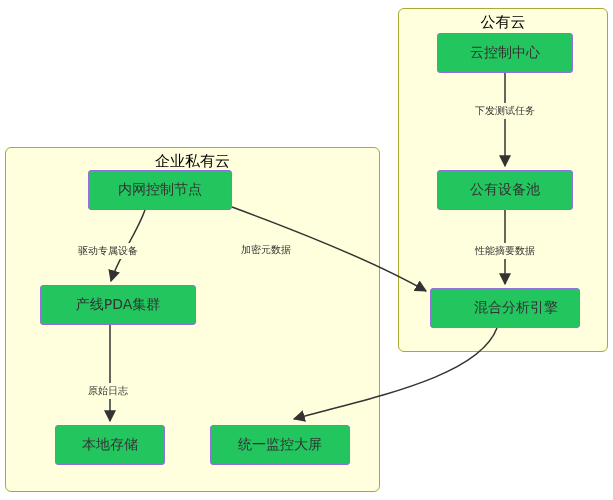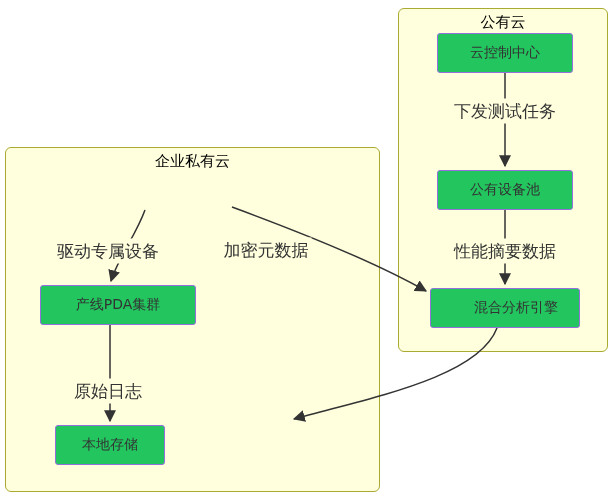--- a/index.html
+++ b/index.html
@@ -36,21 +36,21 @@
     justify-content:center;
     font-size:14px;
     color:#333;
     text-align:center;
   }
   .edge-label{
     position:absolute;
     transform:translate(-50%,-50%);
     background:#ffffde;
     padding:1px 3px;
-    font-size:17px;
+    font-size:10px;
     color:#333;
     white-space:nowrap;
   }
   svg#edges{
     position:absolute;
     top:0;left:0;
     width:613px;height:500px;
   }
 </style>
 </head>
@@ -85,19 +85,21 @@
   <div class="edge-label" style="left:108px;top:251px;">驱动专属设备</div>
   <div class="edge-label" style="left:266px;top:250px;">加密元数据</div>
   <div class="edge-label" style="left:108px;top:391px;">原始日志</div>
 
   <div class="node" style="left:437px;top:33px;width:136px;height:40px;">云控制中心</div>
 
   <div class="node" style="left:437px;top:170px;width:136px;height:40px;">公有设备池</div>
 
   <div class="node" style="left:430px;top:288px;width:150px;height:40px;padding-left:22px;">混合分析引擎</div>
 
+  <div class="node" style="left:88px;top:170px;width:144px;height:40px;">内网控制节点</div>
 
   <div class="node" style="left:40px;top:285px;width:156px;height:40px;">产线PDA集群</div>
 
   <div class="node" style="left:55px;top:425px;width:110px;height:40px;">本地存储</div>
 
+  <div class="node" style="left:210px;top:425px;width:140px;height:40px;">统一监控大屏</div>
 
 </div>
 
 </body></html>

